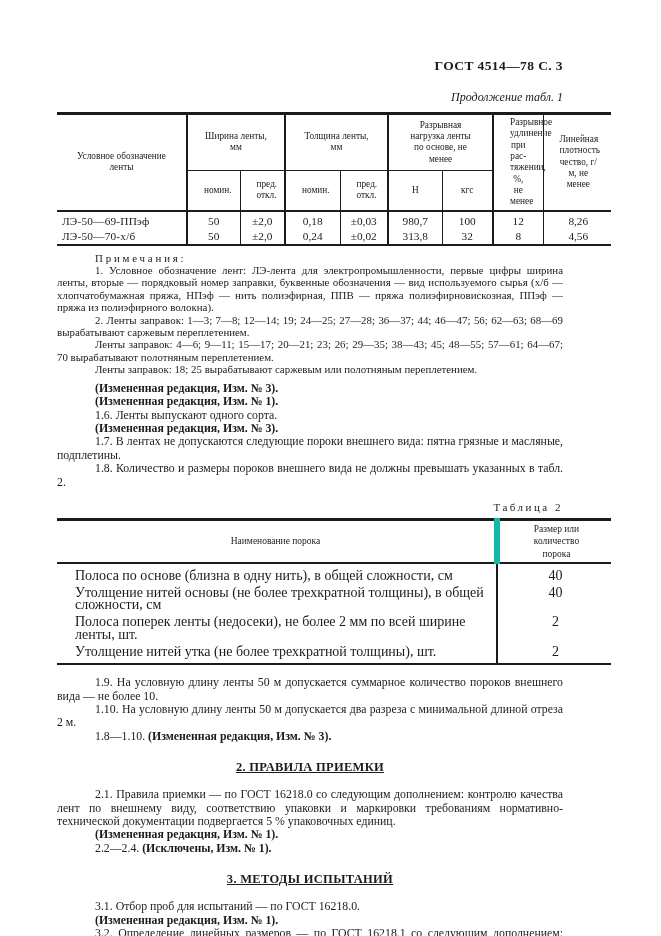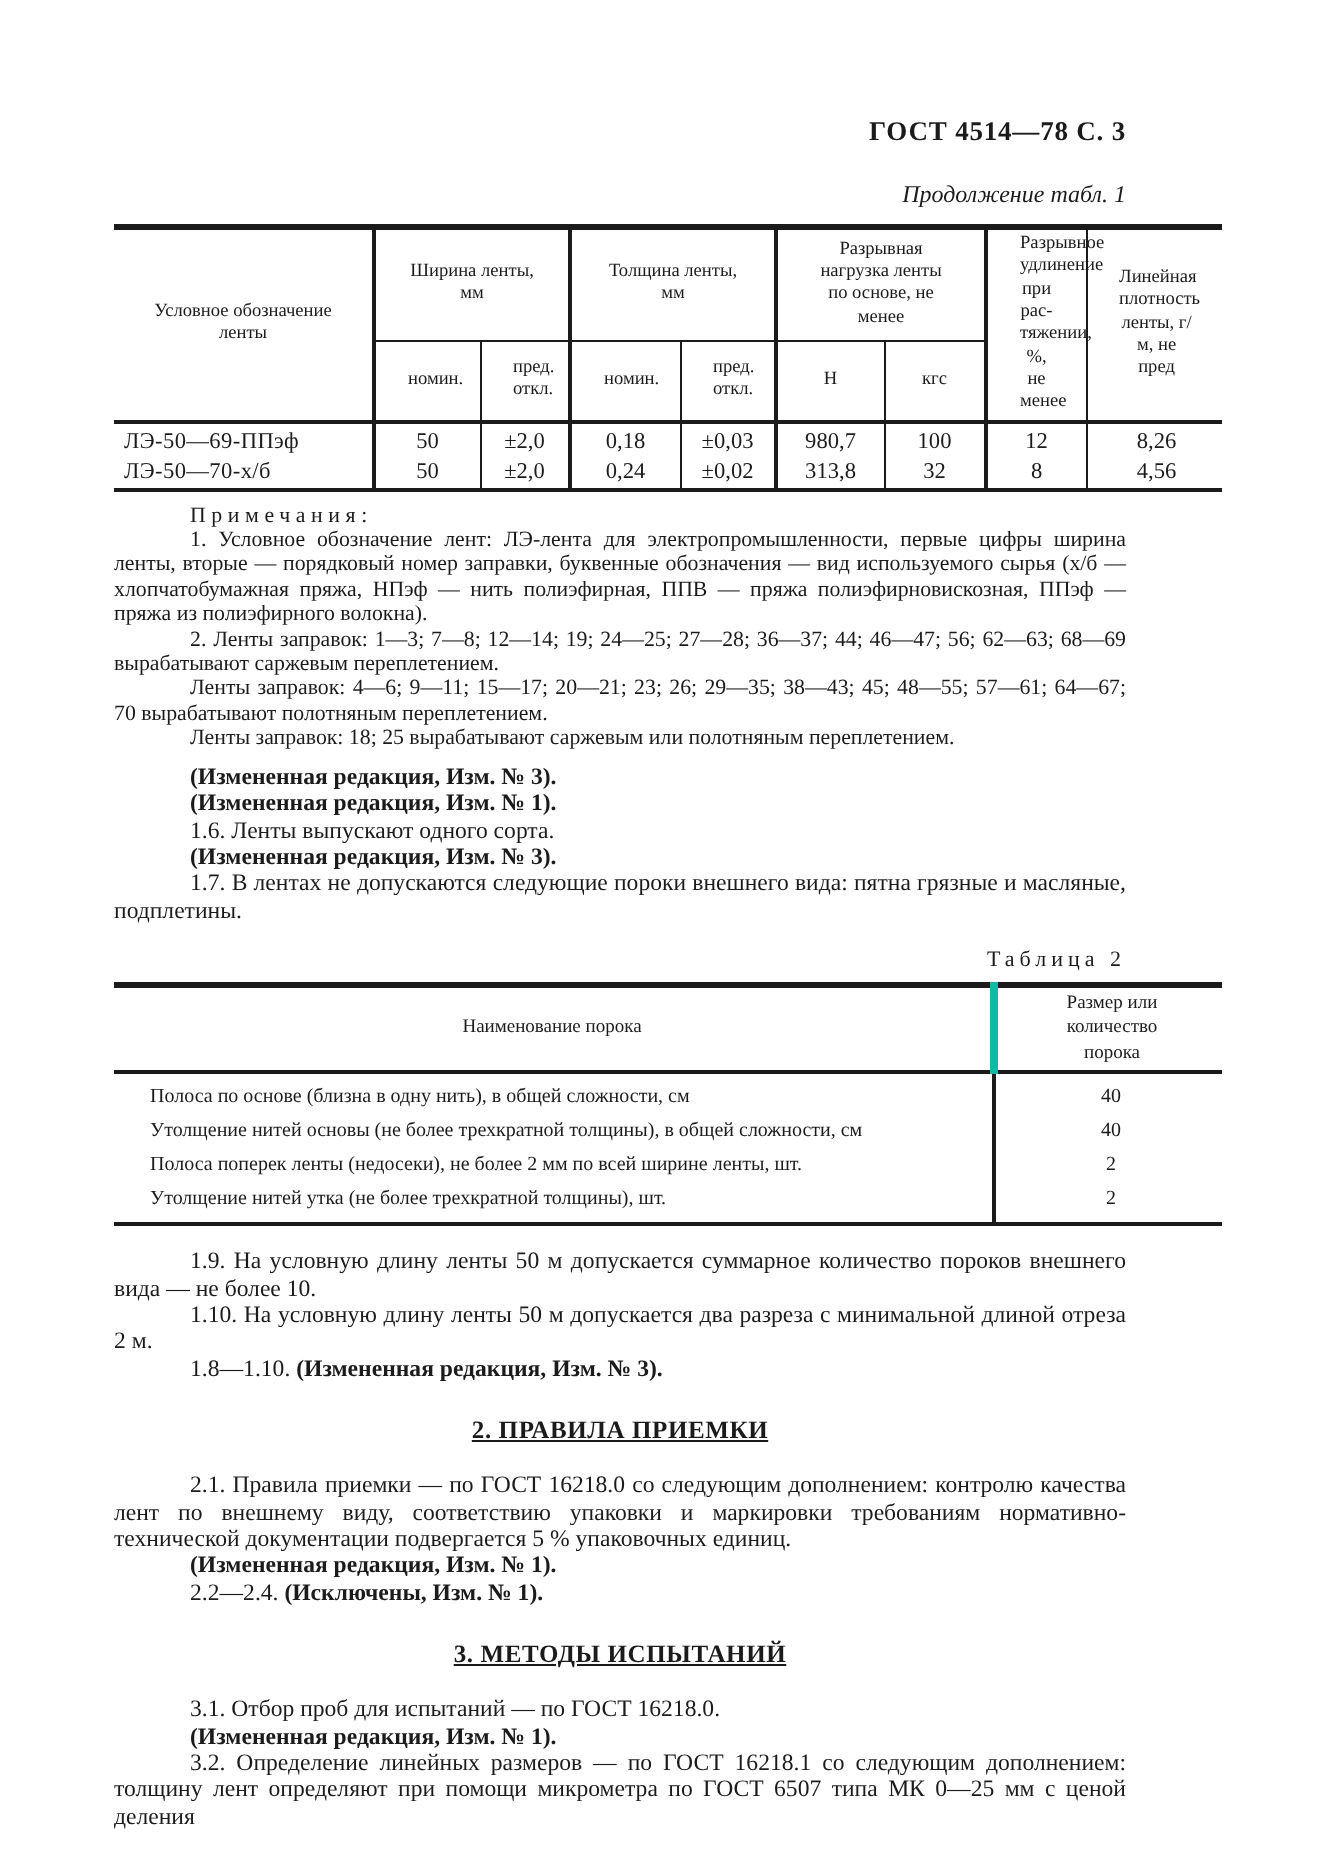--- a/index.html
+++ b/index.html
@@ -44,22 +44,22 @@
   table.t2 {
     margin-top: 4px; width: 556px;
     border-collapse: collapse; table-layout: fixed;
     border-top: 3px solid #1b1b1b; border-bottom: 2px solid #1b1b1b;
   }
   .t2 th {
     font-weight: normal; font-size: 9.5px; line-height: 1.3; height: 30px;
     text-align: center; vertical-align: middle; padding: 2px 24px;
     border-bottom: 2px solid #1b1b1b;
   }
-  .t2 thead th:last-child { border-left: 4px solid #14b8a6; }
-  .t2 td { font-size: 10px; line-height: 12.6px; padding: 2.1px 0; vertical-align: top; }
+  .t2 thead th:last-child { border-left: 6px solid #14b8a6; }
+  .t2 td { font-size: 14px; line-height: 12.6px; padding: 2.1px 0; vertical-align: top; }
   .t2 td:first-child { text-align: left; padding-left: 18px; padding-right: 6px; }
   .t2 td:last-child { border-left: 2px solid #1b1b1b; text-align: center; }
   .t2 tbody tr:first-child td { padding-top: 6px; }
   .t2 tbody tr:last-child td { padding-bottom: 5px; }
 
   
   .para { margin: 0; text-indent: 38px; text-align: justify; font-size: 11.8px; line-height: 13.4px; }
   .notes { margin-top: 6px; }
   .notes .para { font-size: 10.9px; line-height: 12.4px; }
   .notes-heading { margin: 0; padding-left: 38px; font-size: 10.9px; line-height: 12.4px; letter-spacing: 2.8px; }
@@ -89,21 +89,21 @@
           <col style="width:50px">
           <col style="width:70px">
       </colgroup>
       <thead>
         <tr class="h1">
           <th rowspan="2">Условное обозначение ленты</th>
           <th colspan="2" class="bl2">Ширина ленты, мм</th>
           <th colspan="2" class="bl2">Толщина ленты, мм</th>
           <th colspan="2" class="bl2">Разрывная нагрузка ленты по основе, не менее</th>
           <th rowspan="2" class="bl2">Разрывное удлинение при рас­тяжении, %, не менее</th>
-          <th rowspan="2" class="bl1">Линейная плотность ленты, г/м, не пред</th>
+          <th rowspan="2" class="bl1">Линейная плотность чество, г/м, не менее</th>
         </tr>
         <tr class="h2">
           <th class="bl2">номин.</th>
           <th class="bl1">пред. откл.</th>
           <th class="bl2">номин.</th>
           <th class="bl1">пред. откл.</th>
           <th class="bl2">Н</th>
           <th class="bl1">кгс</th>
         </tr>
       </thead>
@@ -142,20 +142,21 @@
           <p class="para"><span>Ленты заправок: 18; 25 вырабатывают саржевым или полотняным переплетением.</span></p>
         </div>
     </div>
 
     <div class="block-a">
         <p class="para"><b>(Измененная редакция, Изм. № 3).</b></p>
         <p class="para"><b>(Измененная редакция, Изм. № 1).</b></p>
         <p class="para"><span>1.6. Ленты выпускают одного сорта.</span></p>
         <p class="para"><b>(Измененная редакция, Изм. № 3).</b></p>
         <p class="para"><span>1.7. В лентах не допускаются следующие пороки внешнего вида: пятна грязные и масляные, подплетины.</span></p>
+        <p class="para"><span>1.8. Количество и размеры пороков внешнего вида не должны превышать указанных в табл. 2.</span></p>
       </div>
 
     <div class="caption-t2">Таблица 2</div>
 
     <table class="t2">
       <colgroup>
         <col style="width:440px">
           <col style="width:116px">
       </colgroup>
       <thead>

